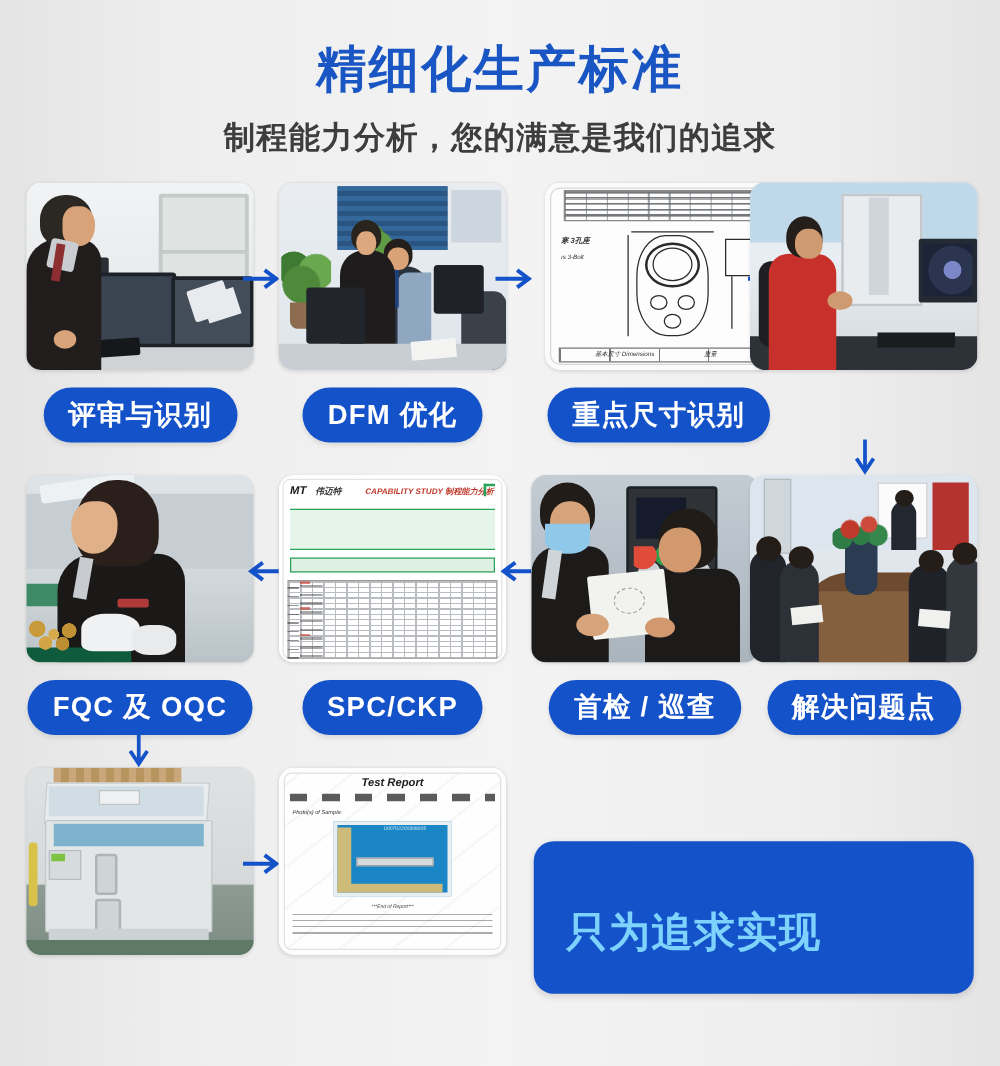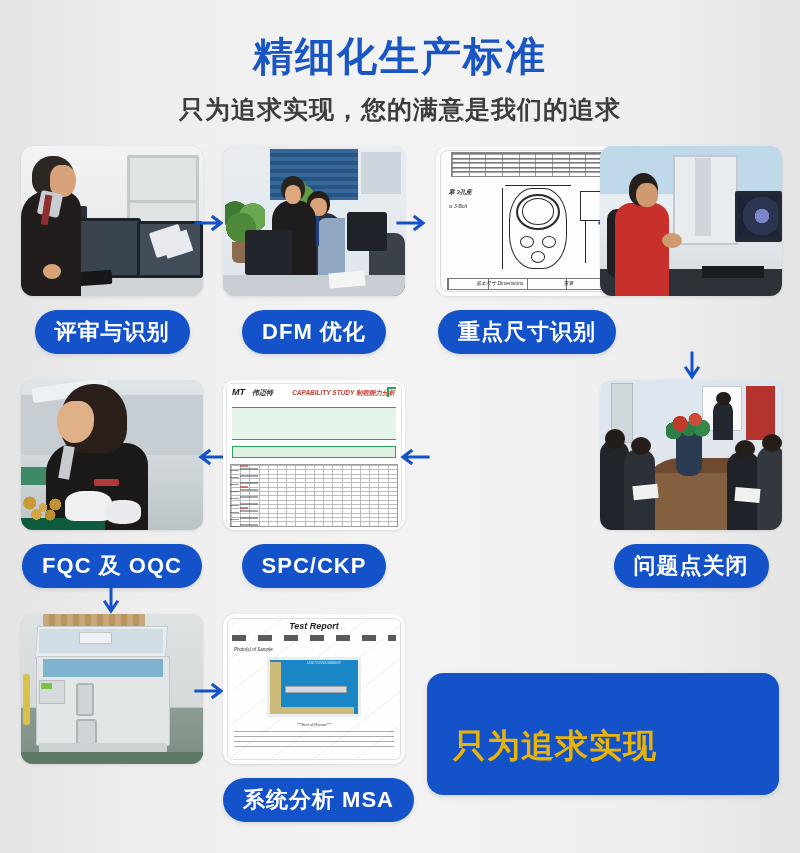--- a/index.html
+++ b/index.html
@@ -62,21 +62,21 @@
   
   .slogan {
     position: absolute; left: 427px; top: 673px;
     width: 352px; height: 122px;
     background: #1452ca; border-radius: 16px;
     display: flex; flex-direction: column; justify-content: center;
     padding-left: 26px;
     box-shadow: 0 2px 5px rgba(0,0,0,0.12);
   }
   .slogan div {
-    color: #eab308; font-size: 33px; font-weight: bold;
+    color: #7dd3fc; font-size: 33px; font-weight: bold;
     letter-spacing: 1px; line-height: 1.28; white-space: nowrap; margin-top: 24px;
   }
 
   
   .sc { position:absolute; inset:0; overflow:hidden; }
   .sc i { position:absolute; display:block; }
 
   
   .s1 { background: linear-gradient(#f2f3f4 0%, #e8e9ea 60%, #dcdddd 100%); }
   .s1 .cab { left:58%; top:6%; width:40%; height:62%; background:#dfe3e2; border:3px solid #c3cbc8; border-radius:2px;}
@@ -291,21 +291,21 @@
   .s10 .samp{ left:34%; top:48%; width:34%; height:5%; background:#d6dade; border:1px solid #9aa0a4;}
   .s10 .eor { left:0; right:0; top:72%; text-align:center; font-size:4px; color:#444;}
   .s10 .note{ left:6%; right:6%; top:78%; height:12%;
               background: repeating-linear-gradient(to bottom, rgba(70,70,70,.45) 0 1px, transparent 1px 5px);}
 </style>
 </head>
 <body>
 
 <div class="header">
   <div class="main-title">精细化生产标准</div>
-  <div class="sub-title">只为追求实现，您的满意是我们的追求</div>
+  <div class="sub-title">制程能力分析，您的满意是我们的追求</div>
 </div>
 
 <div class="flow">
 
   <div class="row">
 
     <div class="cell" style="left:21px">
       <div class="thumb">
         <div class="sc s1">
           <i class="cab"></i>
@@ -469,20 +469,42 @@
       </div>
       <div class="pill">SPC/CKP</div>
     </div>
 
     <div class="arrow-h" style="left:396px">
       <svg viewBox="0 0 34 22">
           <path d="M32 11 H10 M15 5 L7 11 L15 17" fill="none" stroke="currentColor" stroke-width="3.2" stroke-linecap="square"></path>
         </svg>
     </div>
 
+    <div class="cell" style="left:425px">
+      <div class="thumb">
+        <div class="sc s7">
+          <i class="cnc"></i>
+            <i class="cscr"></i>
+            <i class="btns"></i>
+          <i class="bb"></i>
+            <i class="hb"></i>
+            <i class="fb"></i>
+          <i class="ba"></i>
+            <i class="ha"></i>
+            <i class="fa"></i>
+            <i class="mask"></i>
+            <i class="stra"></i>
+          <i class="doc"></i>
+            <i class="docr"></i>
+            <i class="hnd"></i>
+            <i class="hnd2"></i>
+        </div>
+      </div>
+      <div class="pill">首检 / 巡查</div>
+    </div>
 
     <div class="arrow-h" style="left:598px">
       <svg viewBox="0 0 34 22">
           <path d="M32 11 H10 M15 5 L7 11 L15 17" fill="none" stroke="currentColor" stroke-width="3.2" stroke-linecap="square"></path>
         </svg>
     </div>
 
     <div class="cell" style="left:600px">
       <div class="thumb">
         <div class="sc s8">
@@ -501,21 +523,21 @@
           <i class="p2"></i>
             <i class="p2h"></i>
           <i class="p3"></i>
             <i class="p3h"></i>
           <i class="p4"></i>
             <i class="p4h"></i>
           <i class="nb1"></i>
             <i class="nb2"></i>
         </div>
       </div>
-      <div class="pill">问题点关闭</div>
+      <div class="pill">解决问题点</div>
     </div>
 
     <div class="arrow-v" style="left:100px; top:205px">
       <svg viewBox="0 0 22 30">
           <path d="M11 2 V22 M5 17 L11 26 L17 17" fill="none" stroke="currentColor" stroke-width="3" stroke-linecap="square"></path>
         </svg>
     </div>
   </div>
 
   <div class="row">
@@ -555,20 +577,19 @@
           <i class="lbl10">Photo(s) of Sample:</i>
           <i class="photo"></i>
             <i class="code">U00702200308005</i>
           <i class="ruler"></i>
             <i class="ruler2"></i>
             <i class="samp"></i>
           <i class="eor">***End of Report***</i>
           <i class="note"></i>
         </div>
       </div>
-      <div class="pill">系统分析 MSA</div>
     </div>
   </div>
 </div>
 
 <div class="slogan">
   <div>只为追求实现</div>
 </div>
 
 </body></html>

